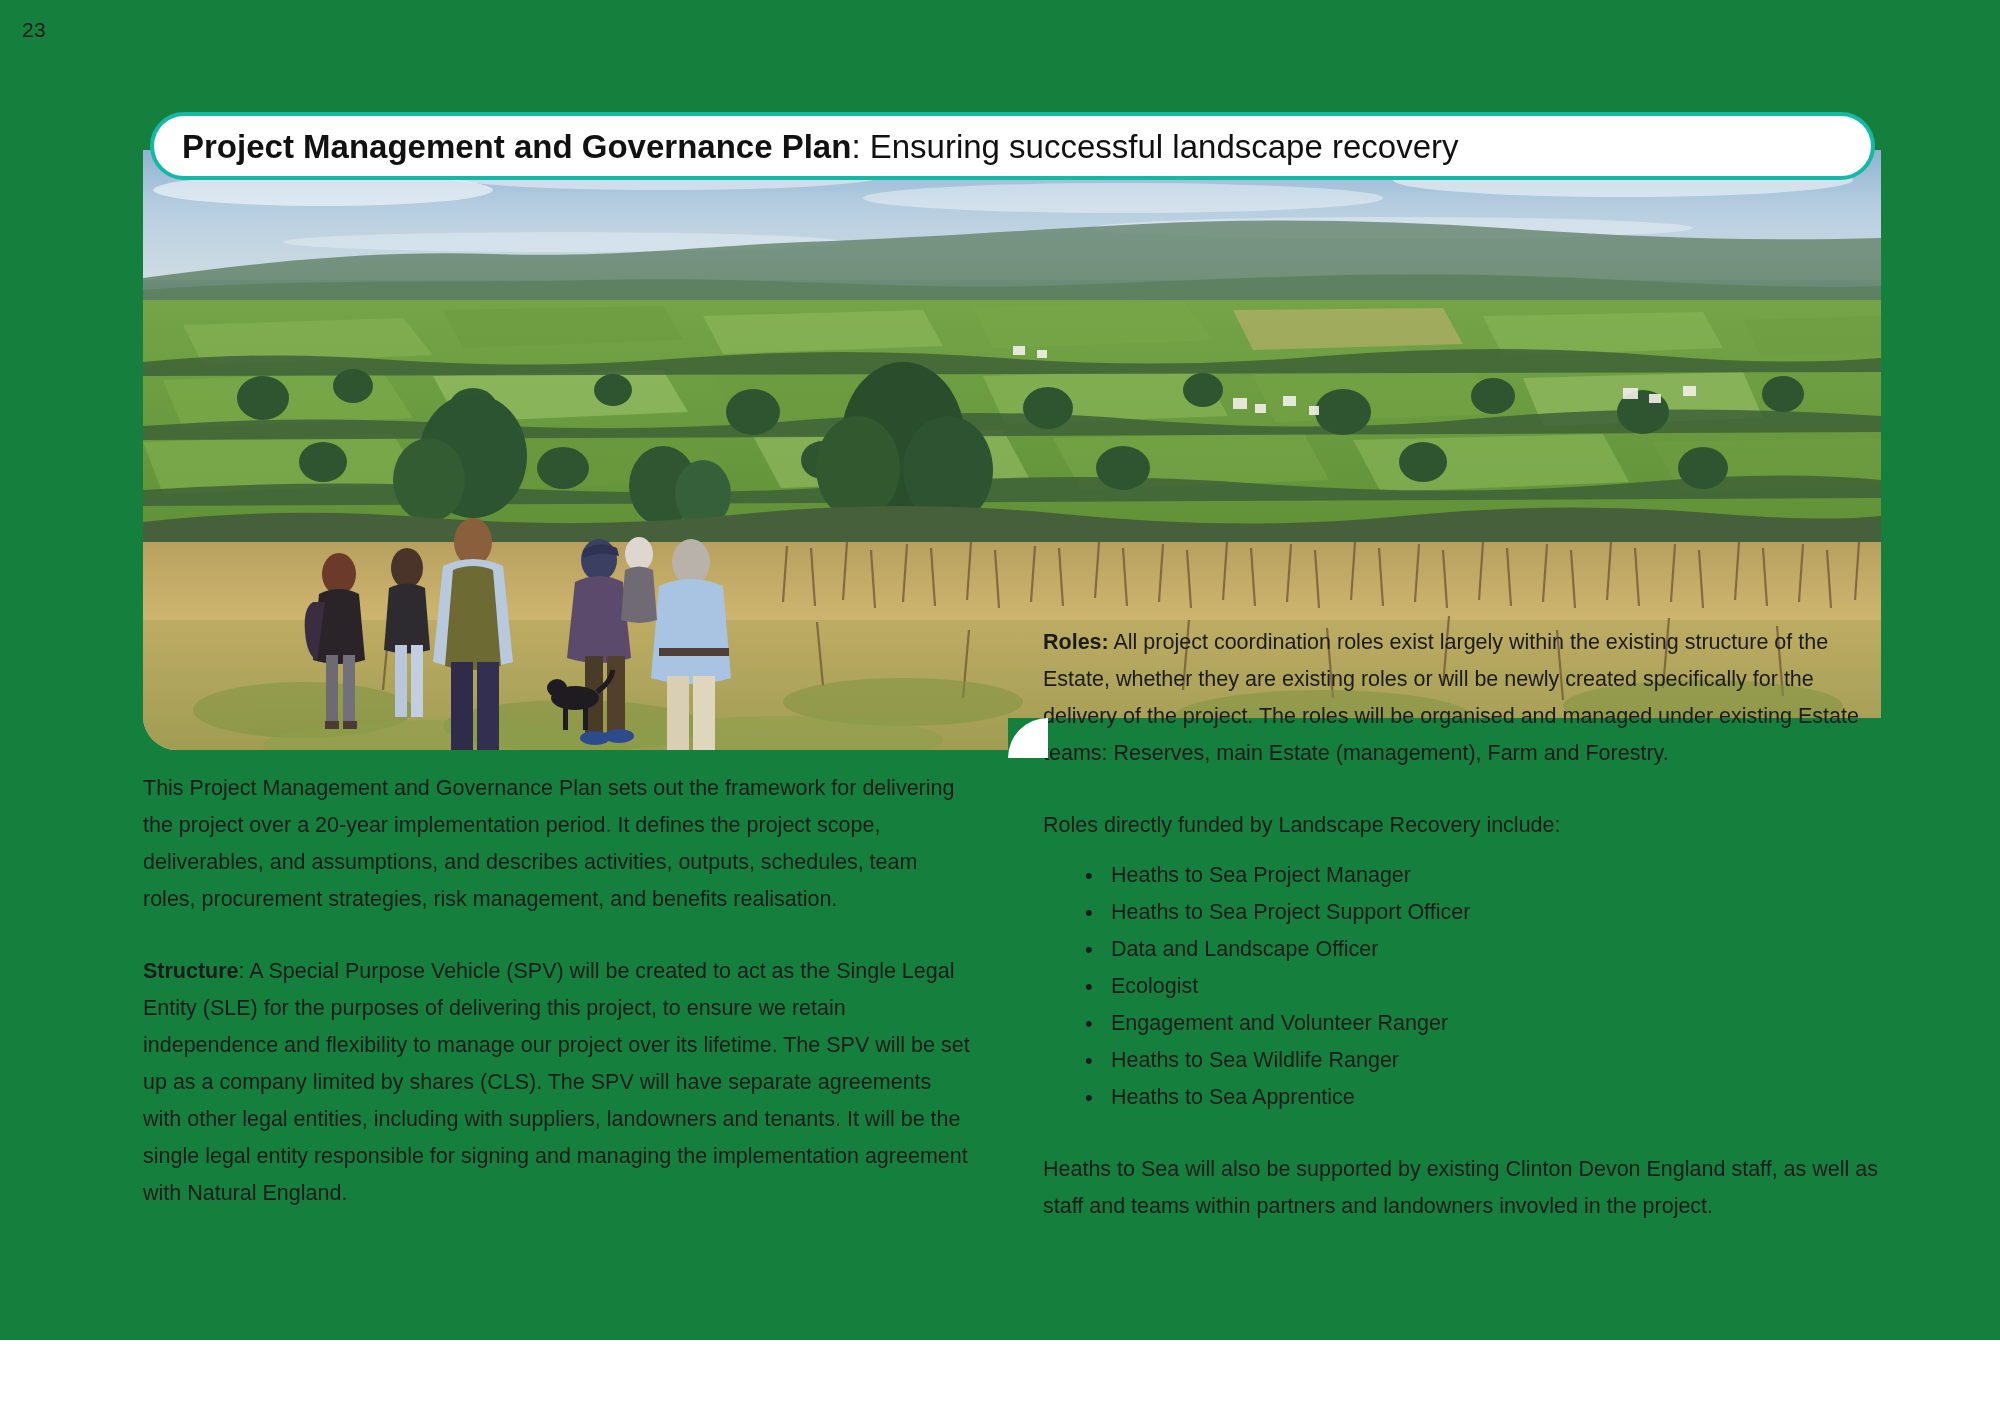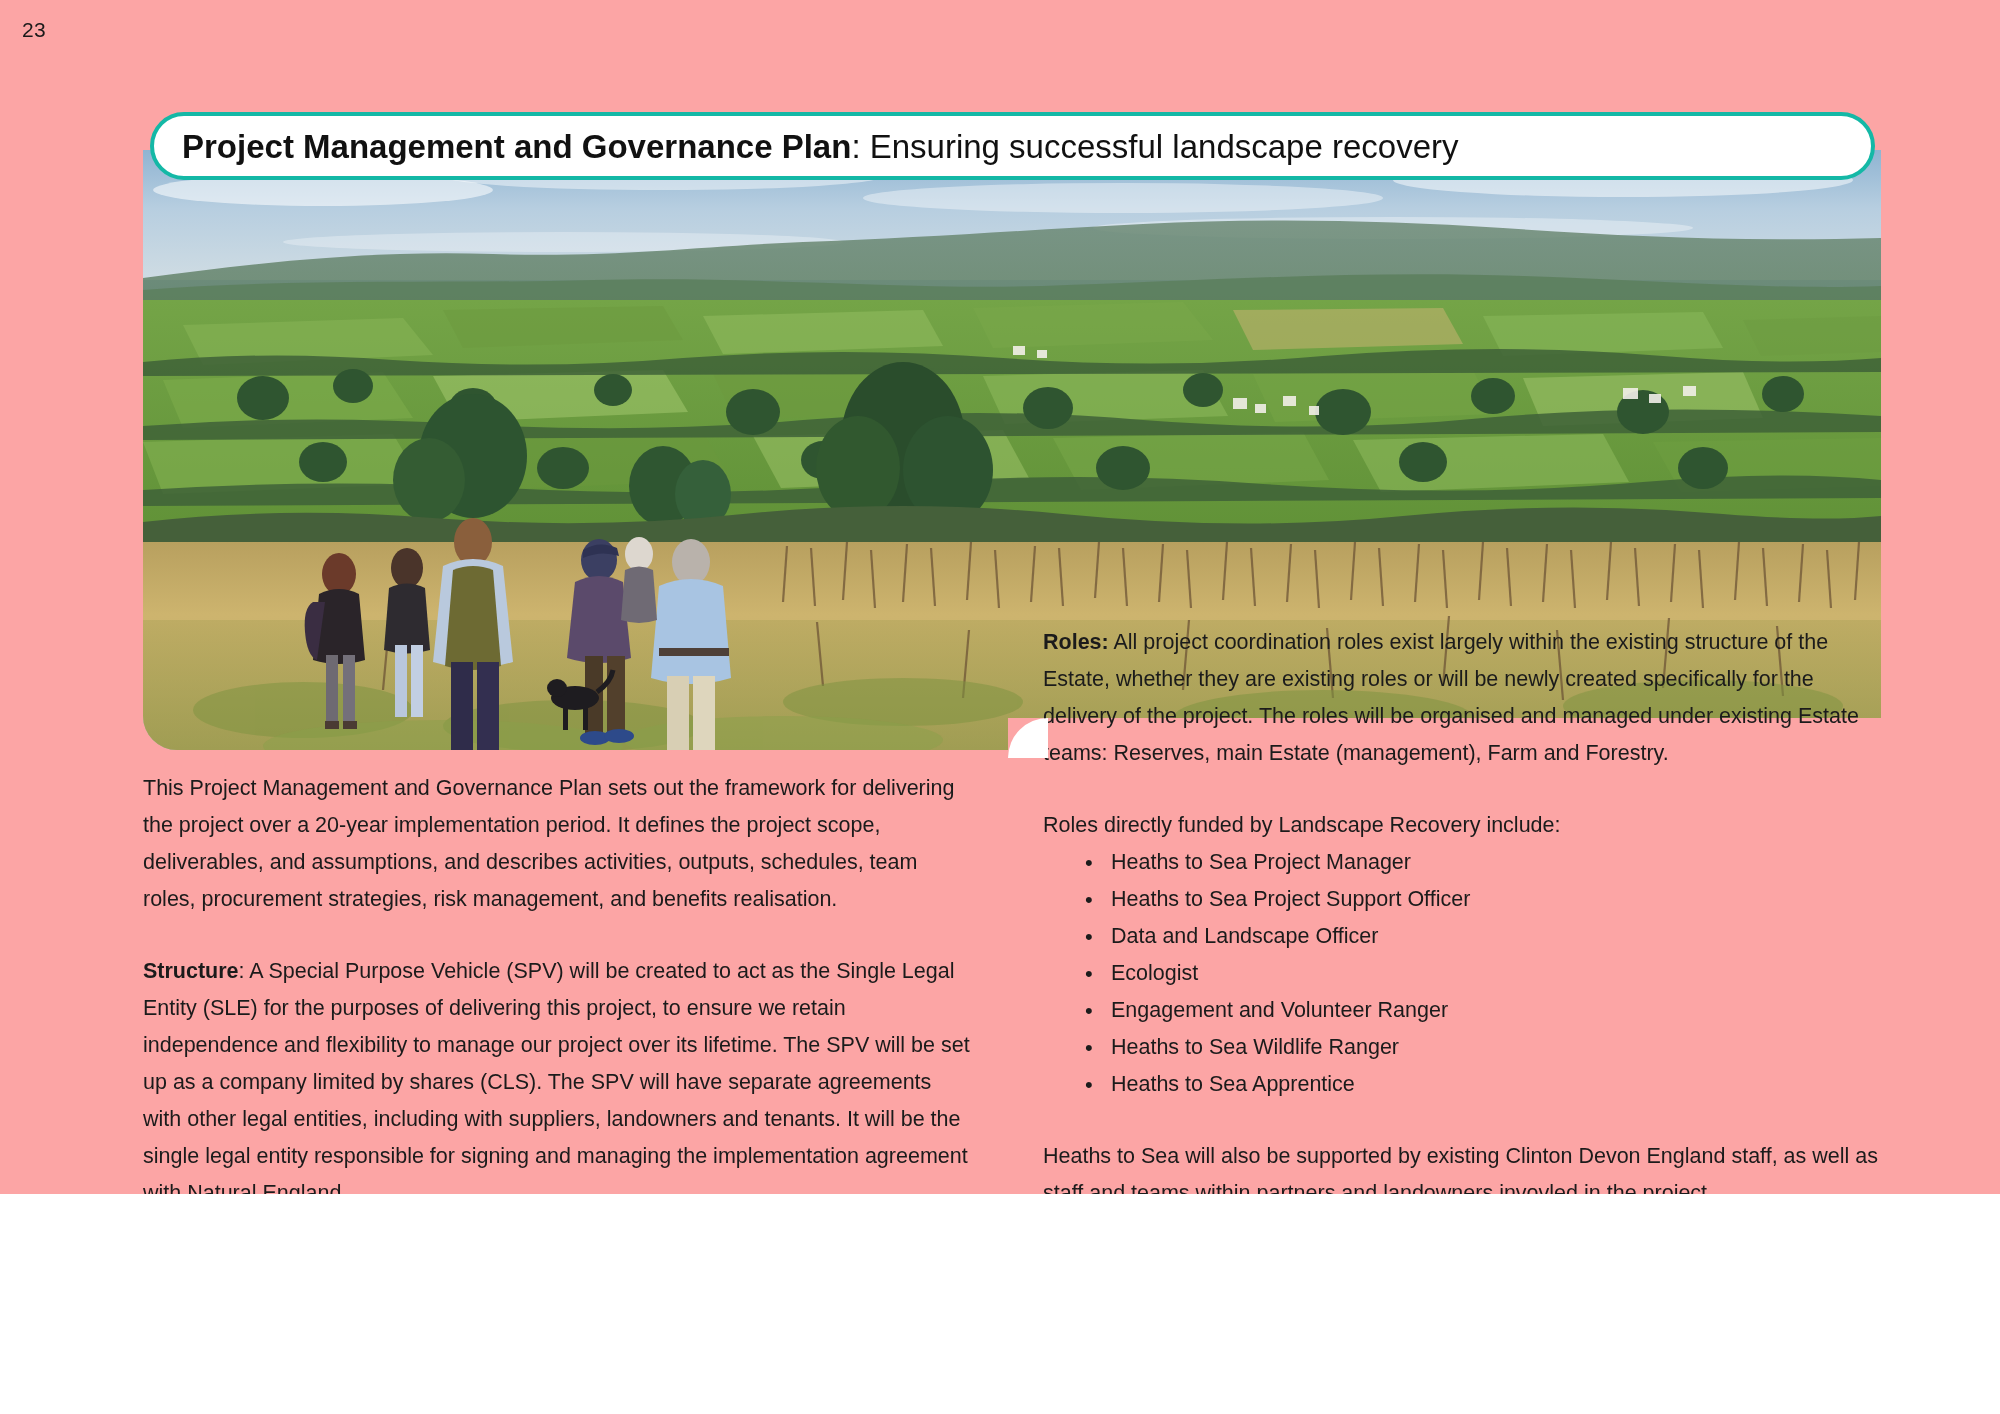--- a/index.html
+++ b/index.html
@@ -7,22 +7,22 @@
   html, body {
     width: 2000px;
     height: 1414px;
     background: #ffffff;
     font-family: "Liberation Sans", sans-serif;
   }
 
   .page {
     position: relative;
     width: 2000px;
-    height: 1194px;
-    background: #fca5a5;
+    height: 1340px;
+    background: #15803d;
     overflow: hidden;
   }
 
   
   .page-number {
     position: absolute;
     left: 22px;
     top: 18px;
     font-size: 21px;
     color: #1a1a1a;
@@ -390,21 +390,21 @@
     <div class="title-text"><span class="strong">Project Management and Governance Plan</span><span>: Ensuring successful landscape recovery</span></div>
   </div>
 
   <div class="col-left">
     <p class="para">This Project Management and Governance Plan sets out the framework for delivering the project over a 20-year implementation period. It defines the project scope, deliverables, and assumptions, and describes activities, outputs, schedules, team roles, procurement strategies, risk management, and benefits realisation.</p>
     <p class="para"><span class="strong">Structure</span><span>: A Special Purpose Vehicle (SPV) will be created to act as the Single Legal Entity (SLE) for the purposes of delivering this project, to ensure we retain independence and flexibility to manage our project over its lifetime. The SPV will be set up as a company limited by shares (CLS). The SPV will have separate agreements with other legal entities, including with suppliers, landowners and tenants. It will be the single legal entity responsible for signing and managing the implementation agreement with Natural England.</span></p>
   </div>
 
   <div class="col-right">
     <p class="para"><span class="strong">Roles:</span><span> All project coordination roles exist largely within the existing structure of the Estate, whether they are existing roles or will be newly created specifically for the delivery of the project.  The roles will be organised and managed under existing Estate teams: Reserves, main Estate (management), Farm and Forestry.</span></p>
-    <p class="para" style="margin-bottom:0">Roles directly funded by Landscape Recovery include:</p>
+    <p class="para" style="margin-bottom:13px">Roles directly funded by Landscape Recovery include:</p>
     <ul class="bullets">
       <li>Heaths to Sea Project Manager</li>
       <li>Heaths to Sea Project Support Officer</li>
       <li>Data and Landscape Officer</li>
       <li>Ecologist</li>
       <li>Engagement and Volunteer Ranger</li>
       <li>Heaths to Sea Wildlife Ranger</li>
       <li>Heaths to Sea Apprentice</li>
     </ul>
     <p class="para">Heaths to Sea will also be supported by existing Clinton Devon England staff, as well as staff and teams within partners and landowners invovled in the project.</p>

